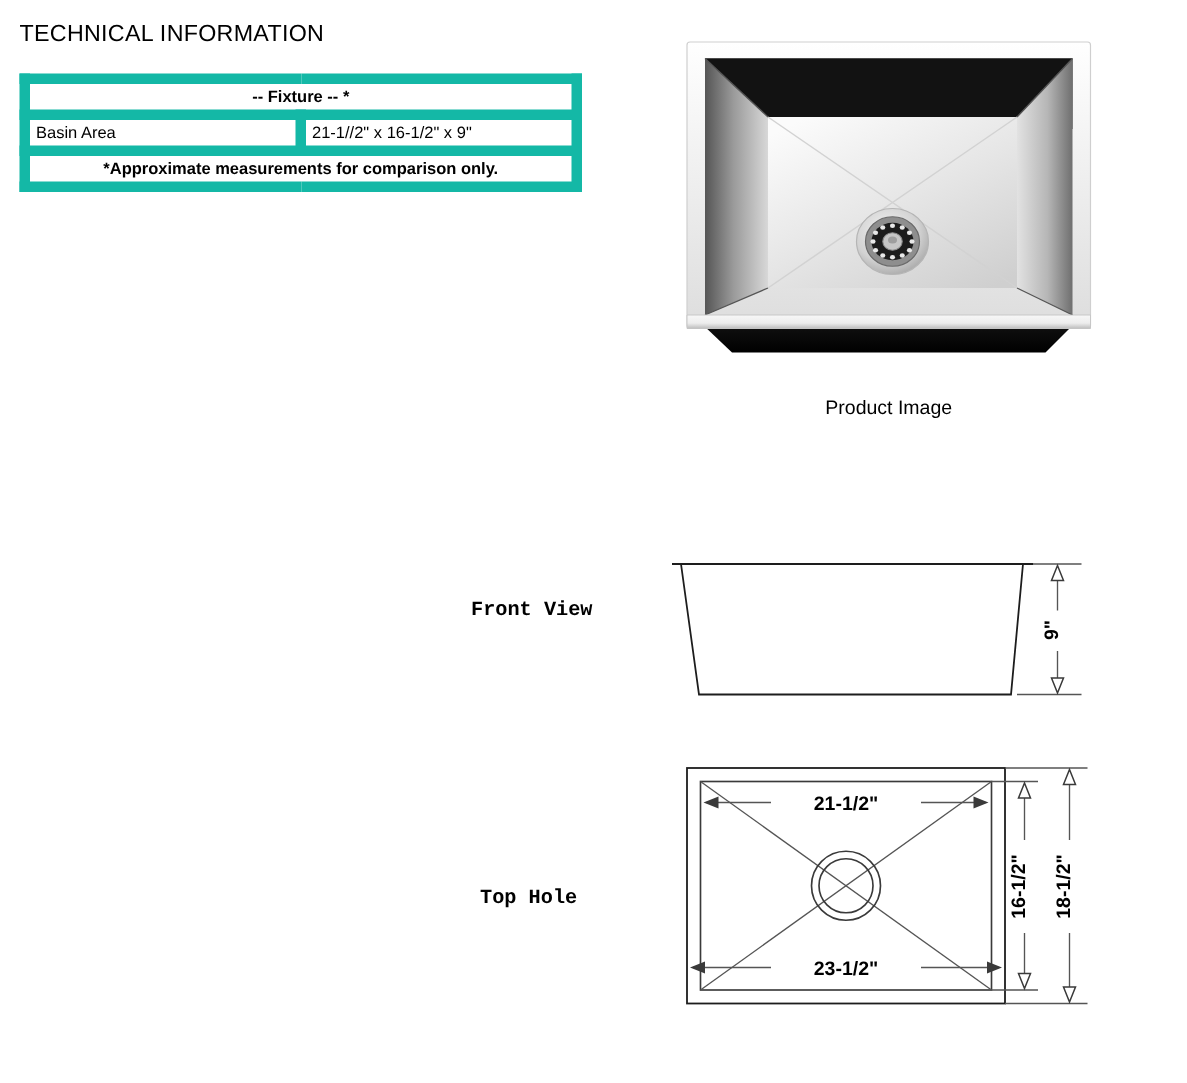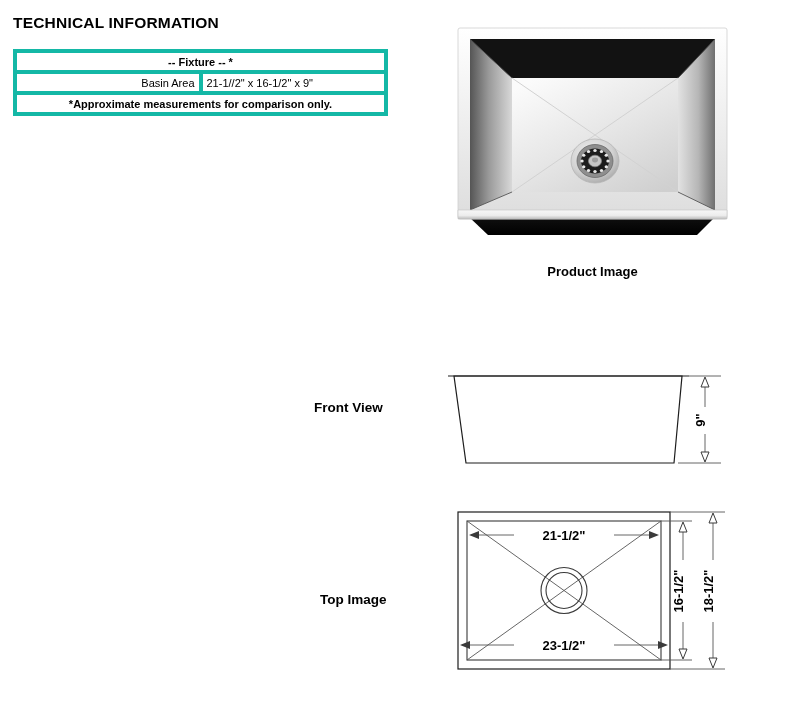--- a/index.html
+++ b/index.html
@@ -17,49 +17,48 @@
     overflow: hidden;
     -webkit-font-smoothing: antialiased;
   }
 
   
   #page-heading {
     position: absolute;
     left: 13px;
     top: 14px;
     font-size: 15.5px;
-    font-weight: bold;
+    font-weight: normal;
     letter-spacing: 0.2px;
     white-space: nowrap;
   }
 
   
   #spec-table {
     position: absolute;
     left: 13px;
     top: 49px;
     width: 375px;
     border-collapse: collapse;
     table-layout: fixed;
     font-size: 11px;
   }
   #spec-table td {
-    border: 4px solid #14b8a6;
+    border: 7px solid #14b8a6;
     height: 17px;
     padding: 0 4px;
     line-height: 16px;
     vertical-align: middle;
     white-space: nowrap;
   }
   #spec-table .cell-center {
     text-align: center;
     font-weight: bold;
   }
   #spec-table .cell-label {
-    text-align: right;
     width: 190px;
   }
   #spec-table .cell-value {
     text-align: left;
   }
   #spec-table .cell-note {
     text-align: center;
     font-weight: bold;
   }
 
@@ -78,29 +77,30 @@
     width: 285px;
     height: 228px;
   }
   #product-image-caption {
     position: absolute;
     left: 0;
     top: 250px;
     width: 285px;
     text-align: center;
     font-size: 13px;
-    font-weight: bold;
+    font-weight: normal;
   }
 
   
   .view-caption {
     position: absolute;
     font-size: 13.5px;
     font-weight: bold;
     white-space: nowrap;
+    font-family: Liberation Mono, monospace;
   }
   #front-view-caption { left: 314px; top: 400px; }
   #top-view-caption   { left: 320px; top: 592px; }
 
   
   #front-view-drawing {
     position: absolute;
     left: 440px;
     top: 362px;
   }
@@ -258,21 +258,21 @@
 
   <g>
     <line x1="265" y1="16" x2="265" y2="45" class="thin-line"></line>
     <line x1="265" y1="72" x2="265" y2="99" class="thin-line"></line>
     <polygon points="265,15 261,25 269,25" fill="#ffffff" stroke="#3a3a3a" stroke-width="1"></polygon>
     <polygon points="265,100 261,90 269,90" fill="#ffffff" stroke="#3a3a3a" stroke-width="1"></polygon>
     <text class="dim-text" x="265" y="58" transform="rotate(-90 265 58)" text-anchor="middle">9"</text>
   </g>
 </svg>
 
-<div class="view-caption" id="top-view-caption">Top Image</div>
+<div class="view-caption" id="top-view-caption">Top Hole</div>
 
 <svg id="top-view-drawing" width="300" height="190" viewBox="0 0 300 190">
 
   <rect x="18" y="12" width="212" height="157" class="draw-line-dark"></rect>
 
   <rect x="27" y="21" width="194" height="139" class="draw-line"></rect>
 
   <line x1="27" y1="21" x2="221" y2="160" class="thin-line"></line>
   <line x1="221" y1="21" x2="27" y2="160" class="thin-line"></line>
 

